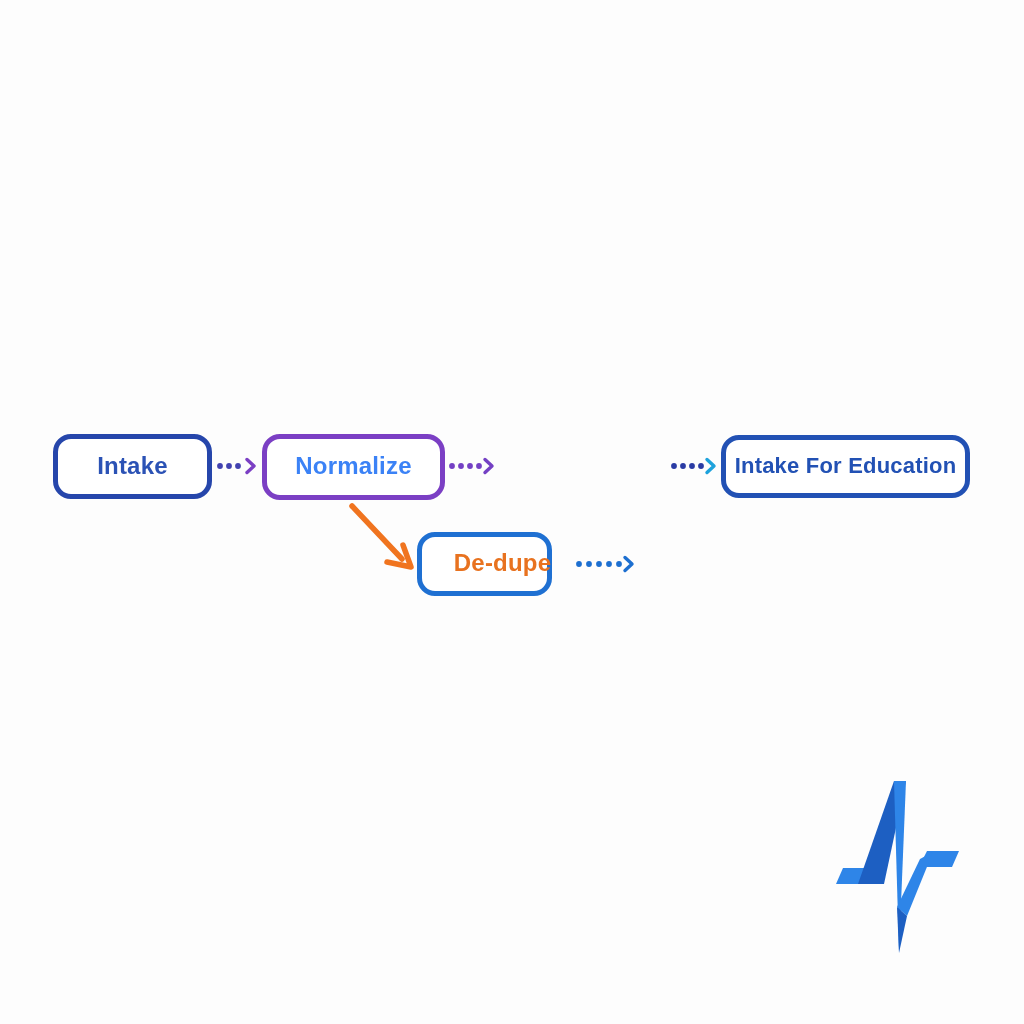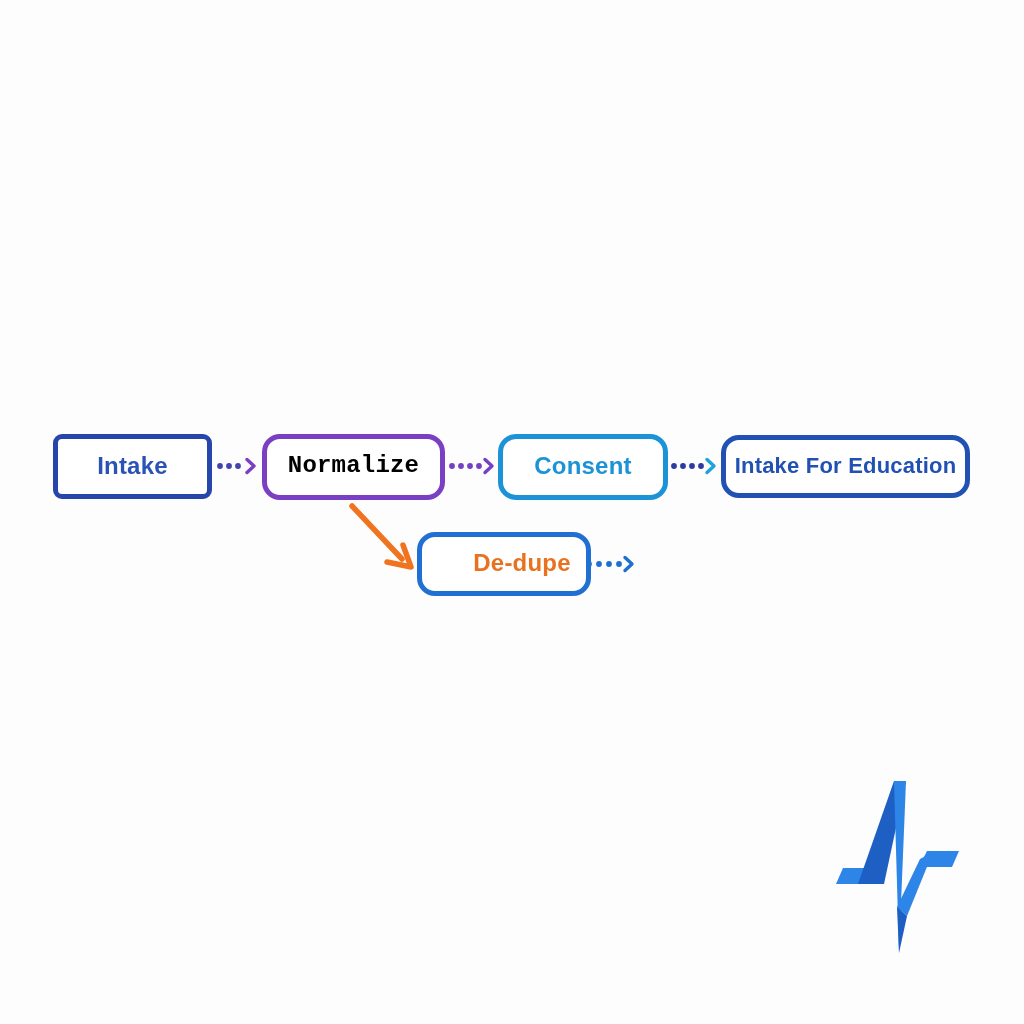--- a/index.html
+++ b/index.html
@@ -40,21 +40,21 @@
     white-space: nowrap;
     line-height: 1;
     padding-bottom: 2px;
   }
 
   .n-intake    { left: 53px;  top: 434px; width: 159px; height: 65px; }
   .n-normalize { left: 262px; top: 434px; width: 183px; height: 66px; }
   .n-consent   { left: 498px; top: 434px; width: 170px; height: 66px; }
   .n-ready     { left: 721px; top: 435px; width: 249px; height: 63px; }
   .n-ready .node-label { font-size: 22px; }
-  .n-dedupe    { left: 417px; top: 532px; width: 174px; height: 64px; padding-left: 36px; }
+  .n-dedupe    { left: 417px; top: 532px; width: 135px; height: 64px; padding-left: 36px; }
 
   .logo-layer {
     position: absolute;
     left: 0; top: 0;
     width: 1024px;
     height: 1024px;
     z-index: 0;
     pointer-events: none;
   }
 </style>
@@ -107,31 +107,28 @@
     <g style="fill: rgb(29, 111, 208);">
       <circle cx="579" cy="564" r="2.9"></circle>
       <circle cx="589" cy="564" r="2.9"></circle>
       <circle cx="599" cy="564" r="2.9"></circle>
       <circle cx="609" cy="564" r="2.9"></circle>
       <circle cx="619" cy="564" r="2.9"></circle>
       <path d="M625,557.5 L632,564 L625,570.5" fill="none" stroke-width="3.4" stroke-linecap="round" stroke-linejoin="round" style="stroke: rgb(29, 111, 208);"></path>
     </g>
   </svg>
 
-  <div class="flow-node n-intake" style="border-color: rgb(38, 70, 171); color: rgb(43, 82, 181); border-radius: 9px;">
+  <div class="flow-node n-intake" style="border-color: rgb(38, 70, 171); color: rgb(43, 82, 181);">
     <span class="node-label">Intake</span>
   </div>
 
-  <div class="flow-node n-normalize" style="border-color: rgb(123, 63, 196); color: #000000; font-family: Liberation Mono, monospace;">
+  <div class="flow-node n-normalize" style="border-color: rgb(123, 63, 196); color: #3b82f6;">
     <span class="node-label">Normalize</span>
   </div>
 
-  <div class="flow-node n-consent" style="border-color: rgb(28, 147, 214); color: rgb(28, 147, 214);">
-    <span class="node-label">Consent</span>
-  </div>
 
   <div class="flow-node n-ready" style="border-color: rgb(34, 81, 180); color: rgb(34, 81, 180);">
     <span class="node-label">Intake For Education</span>
   </div>
 
   <div class="flow-node n-dedupe" style="border-color: rgb(31, 112, 210); color: rgb(232, 114, 31);">
     <span class="node-label">De-dupe</span>
   </div>
 
 </div>

